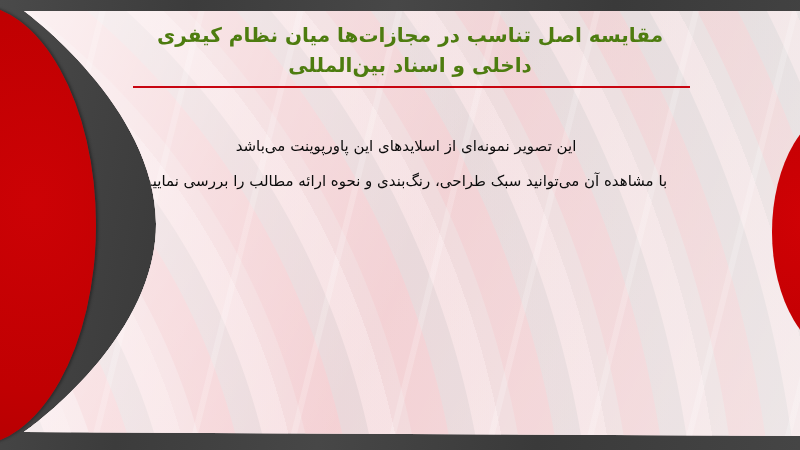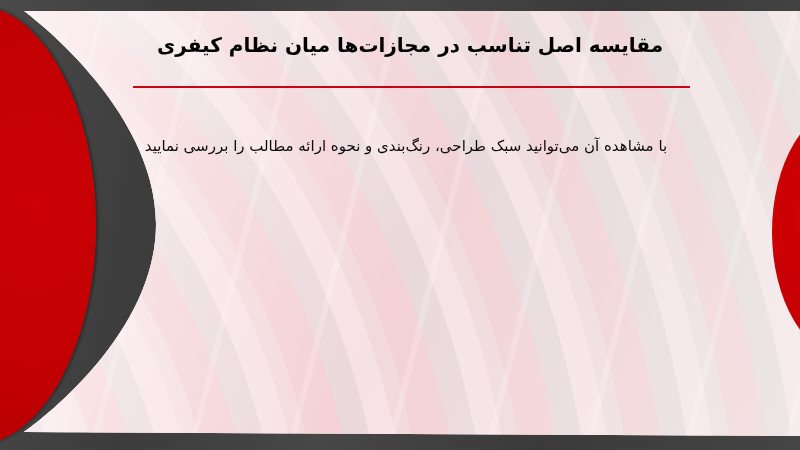--- a/index.html
+++ b/index.html
@@ -133,24 +133,23 @@
     right: 110px;
     top: 9px;
     width: 560px;
     text-align: center;
   }
   .title-line {
     font-family: "DejaVu Sans", "Liberation Sans", sans-serif;
     font-size: 20px;
     font-weight: bold;
     line-height: 30px;
-    color: #000000;
+    color: #4d7c0f;
     white-space: nowrap;
     letter-spacing: 0px;
-    margin-top: 10px;
   }
   #title-rule {
     position: absolute;
     right: 110px;
     top: 75px;
     width: 557px;
     height: 2px;
     background: #c80511;
   }
 
@@ -181,24 +180,26 @@
   <div id="panel">
     <div id="panel-bands"></div>
     <div id="panel-wash"></div>
     <div id="panel-stripes"></div>
     <div id="right-ellipse"></div>
 
     <div id="content">
 
       <div id="title-block">
         <div class="title-line">مقایسه اصل تناسب در مجازات‌ها میان نظام کیفری</div>
+        <div class="title-line">داخلی و اسناد بین‌المللی</div>
       </div>
 
       <div id="title-rule"></div>
 
       <div id="body-block">
+        <div class="body-line">این تصویر نمونه‌ای از اسلایدهای این پاورپوینت می‌باشد</div>
         <div class="body-line">با مشاهده آن می‌توانید سبک طراحی، رنگ‌بندی و نحوه ارائه مطالب را بررسی نمایید</div>
       </div>
 
     </div>
   </div>
 
 </div>
 
 </body></html>

